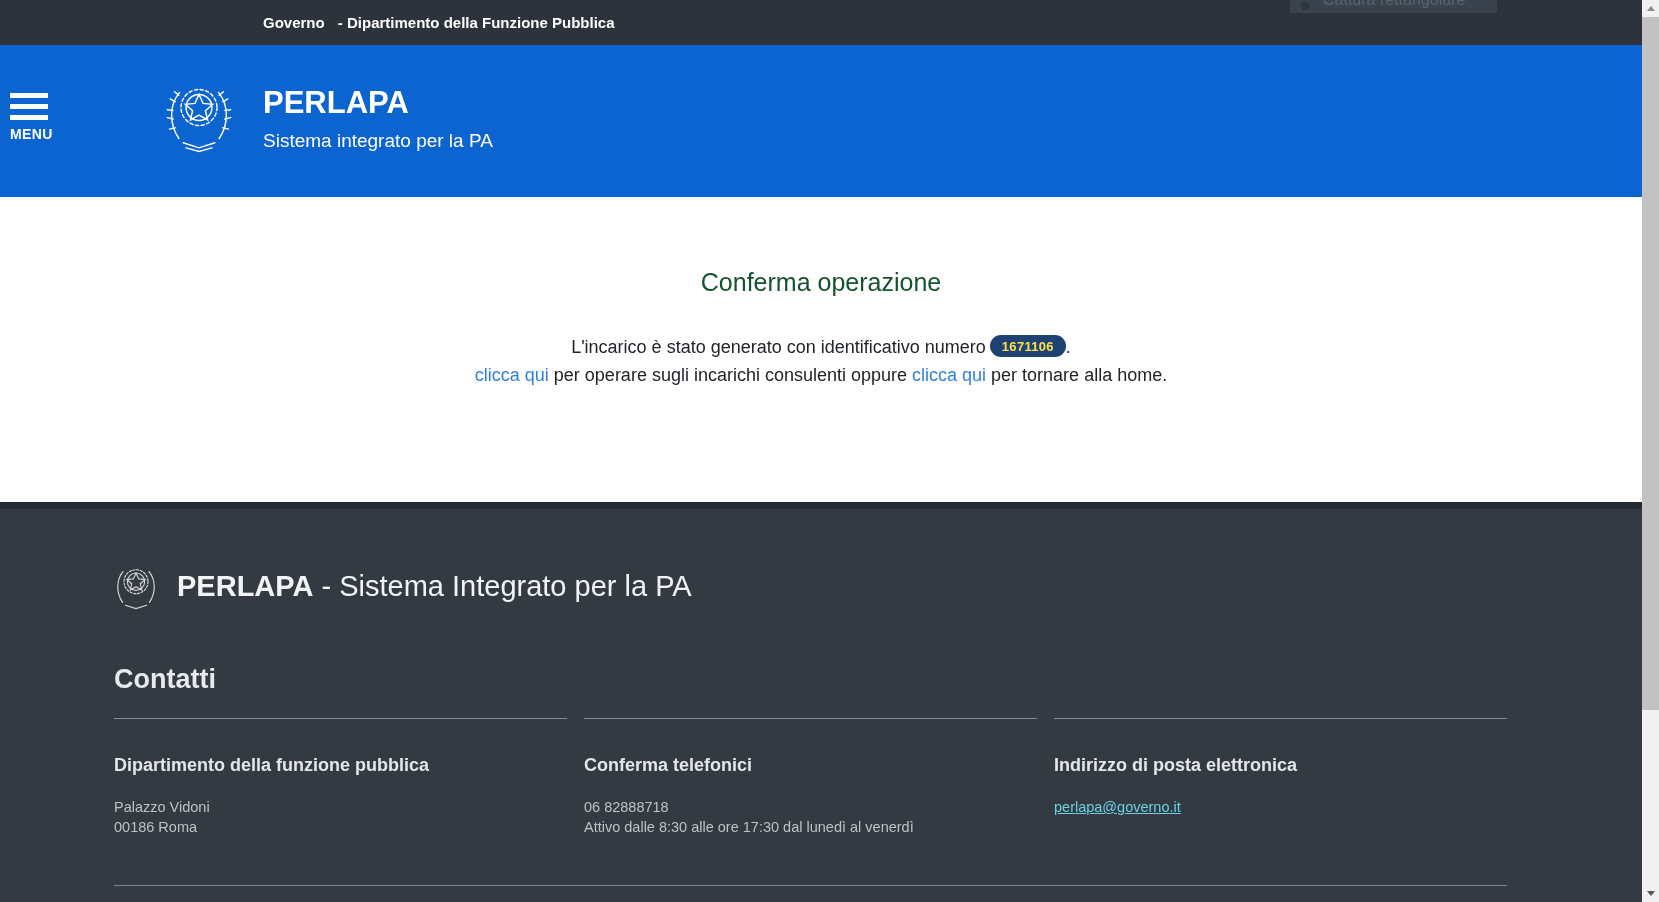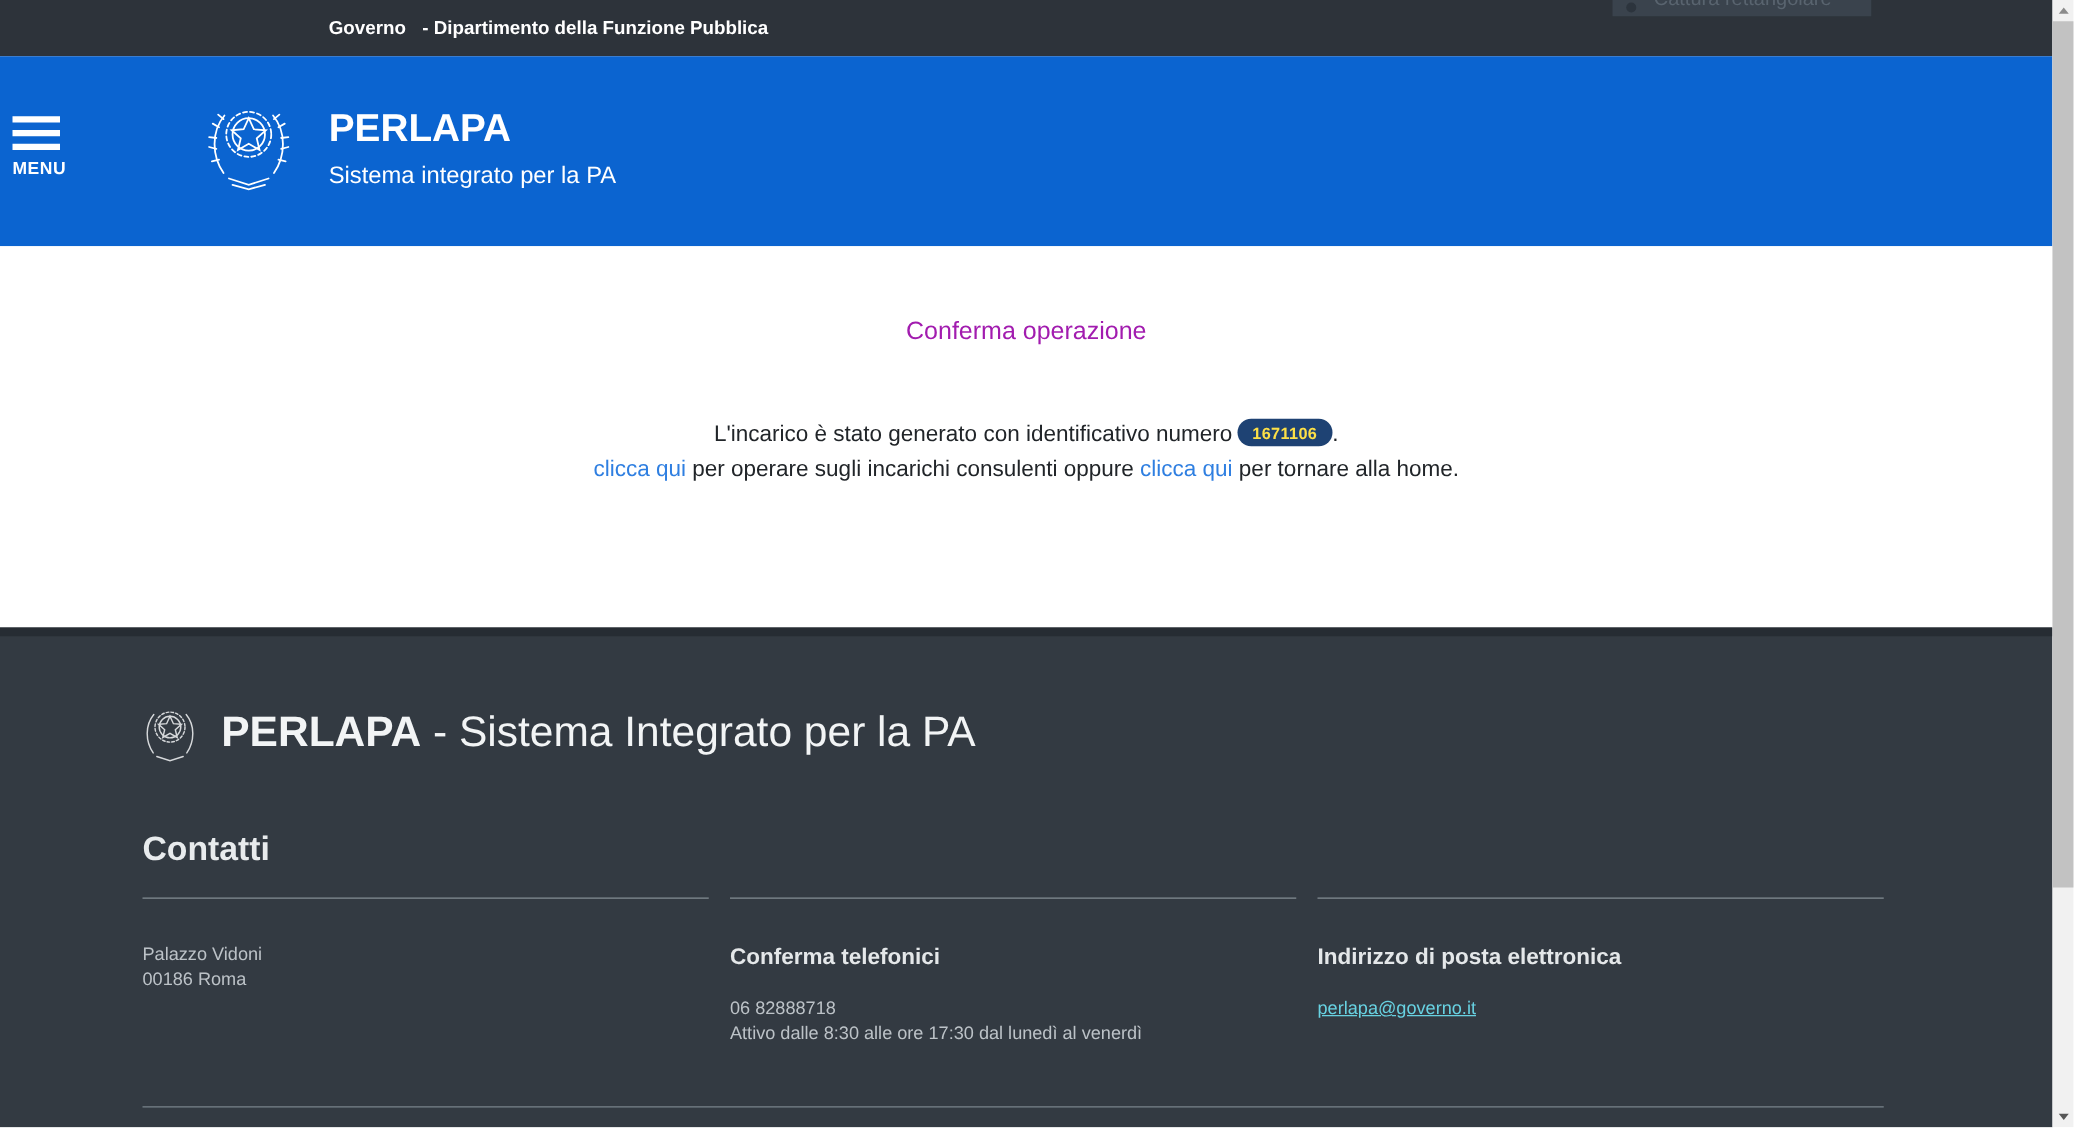--- a/index.html
+++ b/index.html
@@ -26,30 +26,30 @@
   .menu-label { font-size:14px; font-weight:700; letter-spacing:.4px; color:#fff; margin-top:3px; }
   .brand { position:absolute; left:163px; top:28px; display:flex; }
   .emblem-lg { width:72px; height:82px; }
   .emblem-sm { width:48px; height:54px; opacity:.9; }
   .brand-text { margin-left:28px; padding-top:14px; }
   .brand-title { font-size:31px; font-weight:700; line-height:1; }
   .brand-sub { font-size:19px; font-weight:400; margin-top:13px; line-height:1; }
 
   
   .main { position:relative; height:305px; background:#fff; text-align:center; color:#212529; }
-  .main-heading { position:absolute; left:0; right:0; top:57px; font-size:20px; font-weight:400; color:#a21caf; }
+  .main-heading { position:absolute; left:0; right:0; top:71px; font-size:25px; font-weight:400; color:#14532d; }
   .msg { position:absolute; left:0; right:0; top:138px; font-size:18px; white-space:pre-wrap; }
   .links { position:absolute; left:0; right:0; top:168px; font-size:18px; white-space:pre-wrap; }
   .badge { display:inline-block; background:var(--badge_navy,#1e4273); color:#fde047; font-size:13px; font-weight:700; line-height:1; padding:5px 12px 4px; border-radius:11px; vertical-align:2px; letter-spacing:.3px; margin-left:4px; }
   a.link { color:var(--link_blue,#2f7fe1); text-decoration:none; cursor:pointer;text-align:center; }
 
   
   .footer { position:absolute; left:0; top:502px; width:1642px; height:400px; background:var(--footer_dark,#333a42); border-top:7px solid #262c33; overflow:hidden; color:#bcc2c7; }
   .f-brand { position:absolute; left:112px; top:50px; display:flex; align-items:center; }
-  .f-brand-text { margin-left:17px; font-size:34px; color:#f2f4f5; line-height:1; }
+  .f-brand-text { margin-left:17px; font-size:29px; color:#f2f4f5; line-height:1; }
   .f-brand-bold { font-weight:700; }
   .f-contatti { position:absolute; left:114px; top:155px; font-size:27px; font-weight:700; color:#e8ebed; }
   .f-cols { position:absolute; left:114px; top:209px; width:1393px; display:grid; grid-template-columns:1fr 1fr 1fr; column-gap:17px; }
   .f-col { border-top:1px solid #848d94; padding-top:36px; }
   .f-col h3 { font-size:18px; font-weight:700; color:#e4e7e9; margin-bottom:22px; }
   .f-col p { font-size:14.5px; line-height:19.5px; font-weight:400; }
   a.email-link { color:var(--email_teal,#68d2e2); text-decoration:underline; font-size:14.5px; cursor:pointer; }
   .f-bottom-divider { position:absolute; left:114px; top:376px; width:1393px; border-top:1px solid #79838b; }
 
   
@@ -128,20 +128,21 @@
         </svg>
         <div class="f-brand-text">
           <span class="f-brand-bold">PERLAPA</span><span> - Sistema Integrato per la PA</span>
         </div>
       </div>
 
       <h2 class="f-contatti">Contatti</h2>
 
       <div class="f-cols">
         <div class="f-col">
+          <h3>Dipartimento della funzione pubblica</h3>
           <p>Palazzo Vidoni</p>
           <p>00186 Roma</p>
         </div>
         <div class="f-col">
           <h3>Conferma telefonici</h3>
           <p>06 82888718</p>
           <p>Attivo dalle 8:30 alle ore 17:30 dal lunedì al venerdì</p>
         </div>
         <div class="f-col">
           <h3>Indirizzo di posta elettronica</h3>

